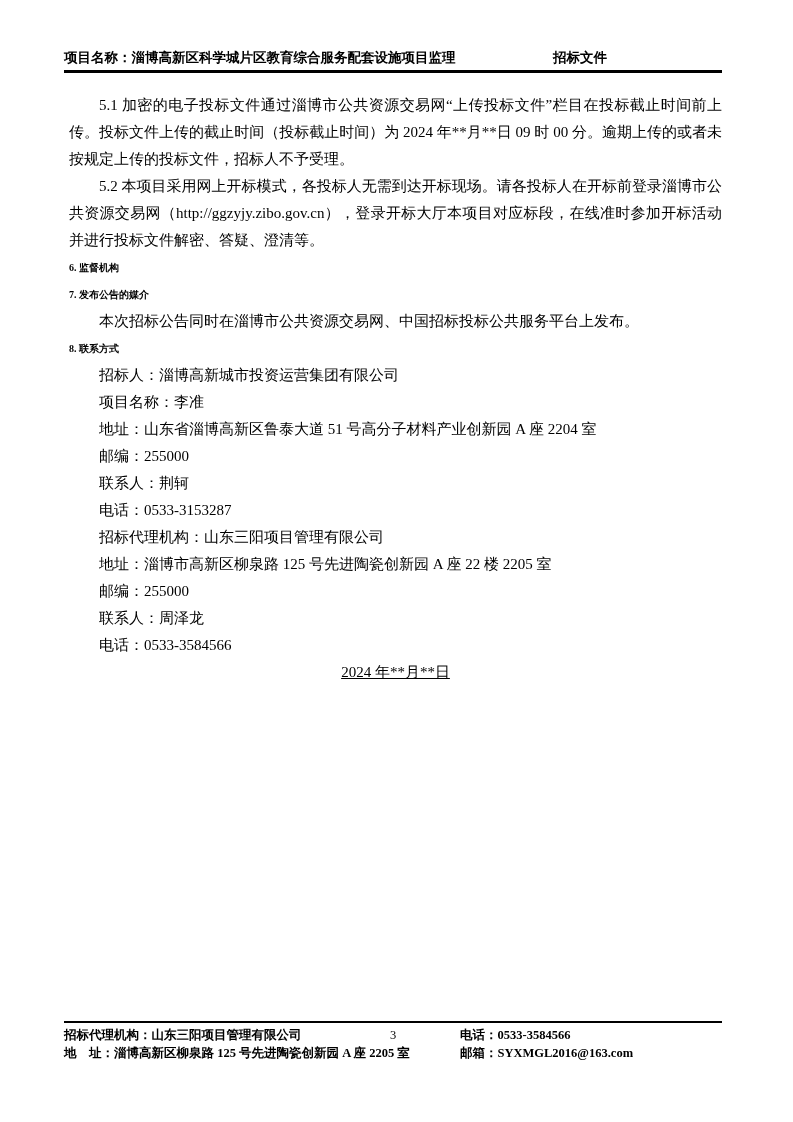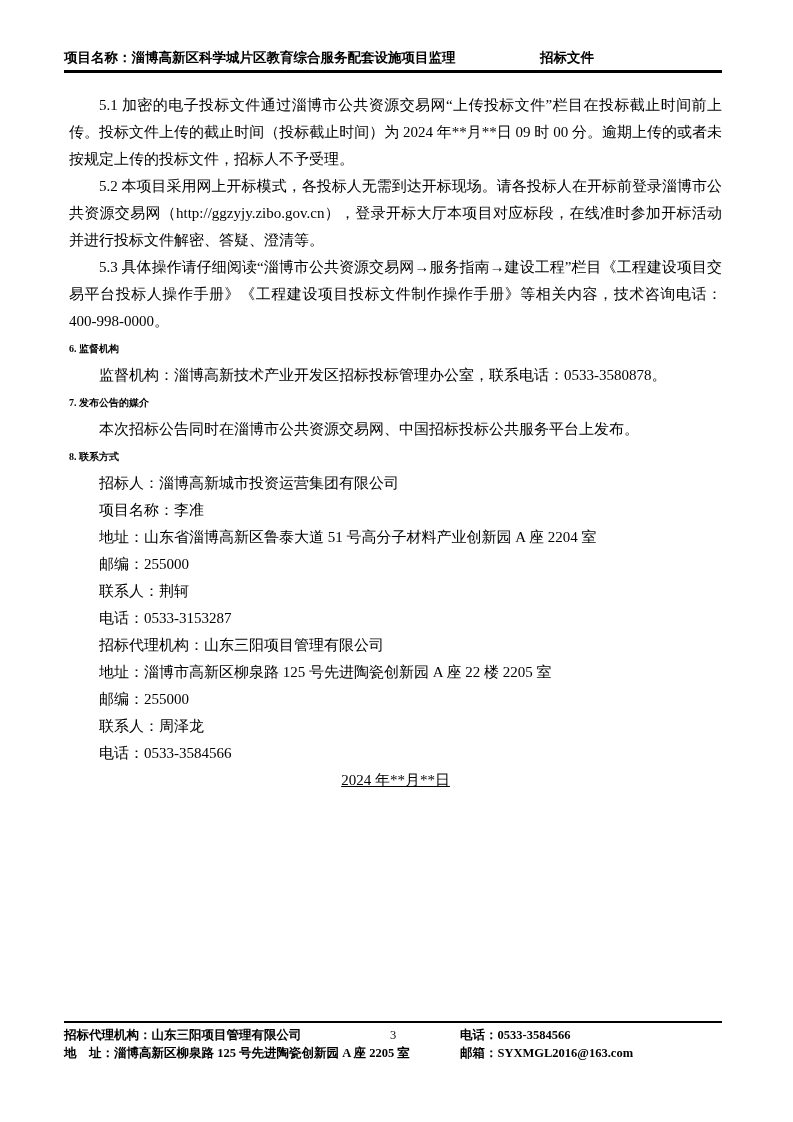--- a/index.html
+++ b/index.html
@@ -22,21 +22,21 @@
     left: 64px;
     top: 48px;
     width: 658px;
     height: 22px;
     font-size: 13.5px;
     font-weight: bold;
     line-height: 20px;
     white-space: nowrap;
   }
   .header .hdr-left  { position: absolute; left: 0; top: 0; }
-  .header .hdr-right { position: absolute; left: 476px; top: 0; }
+  .header .hdr-right { position: absolute; left: 489px; top: 0; }
   .header-rule {
     position: absolute;
     left: 64px;
     top: 70px;
     width: 658px;
     height: 3px;
     border-top: 2.5px solid #000;
     border-bottom: 1.5px solid #000;
   }
 
@@ -102,24 +102,22 @@
 
   <div class="header">
     <span class="hdr-left">项目名称：淄博高新区科学城片区教育综合服务配套设施项目监理</span>
     <span class="hdr-right">招标文件</span>
   </div>
   <div class="header-rule"></div>
 
   <div class="content">
     <p class="para">5.1 加密的电子投标文件通过淄博市公共资源交易网“上传投标文件”栏目在投标截止时间前上传。投标文件上传的截止时间（投标截止时间）为 2024 年**月**日 09 时 00 分。逾期上传的或者未按规定上传的投标文件，招标人不予受理。</p>
     <p class="para">5.2 本项目采用网上开标模式，各投标人无需到达开标现场。请各投标人在开标前登录淄博市公共资源交易网（http://ggzyjy.zibo.gov.cn），登录开标大厅本项目对应标段，在线准时参加开标活动并进行投标文件解密、答疑、澄清等。</p>
-    <p class="para">5.3 具体操作请仔细阅读“淄博市公共资源交易网→服务指南→建设工程”栏目《工程建设项目交易平台投标人操作手册》《工程建设项目投标文件制作操作手册》等相关内容，技术咨询电话：400-998-0000。</p>
 
     <div class="sec-heading">6. 监督机构</div>
-    <p class="sec-body">监督机构：淄博高新技术产业开发区招标投标管理办公室，联系电话：0533-3580878。</p>
 
     <div class="sec-heading">7. 发布公告的媒介</div>
     <p class="sec-body">本次招标公告同时在淄博市公共资源交易网、中国招标投标公共服务平台上发布。</p>
 
     <div class="sec-heading">8. 联系方式</div>
 
     <div class="contact-line">招标人：淄博高新城市投资运营集团有限公司</div>
     <div class="contact-line">项目名称：李准</div>
     <div class="contact-line">地址：山东省淄博高新区鲁泰大道 51 号高分子材料产业创新园 A 座 2204 室</div>
     <div class="contact-line">邮编：255000</div>

